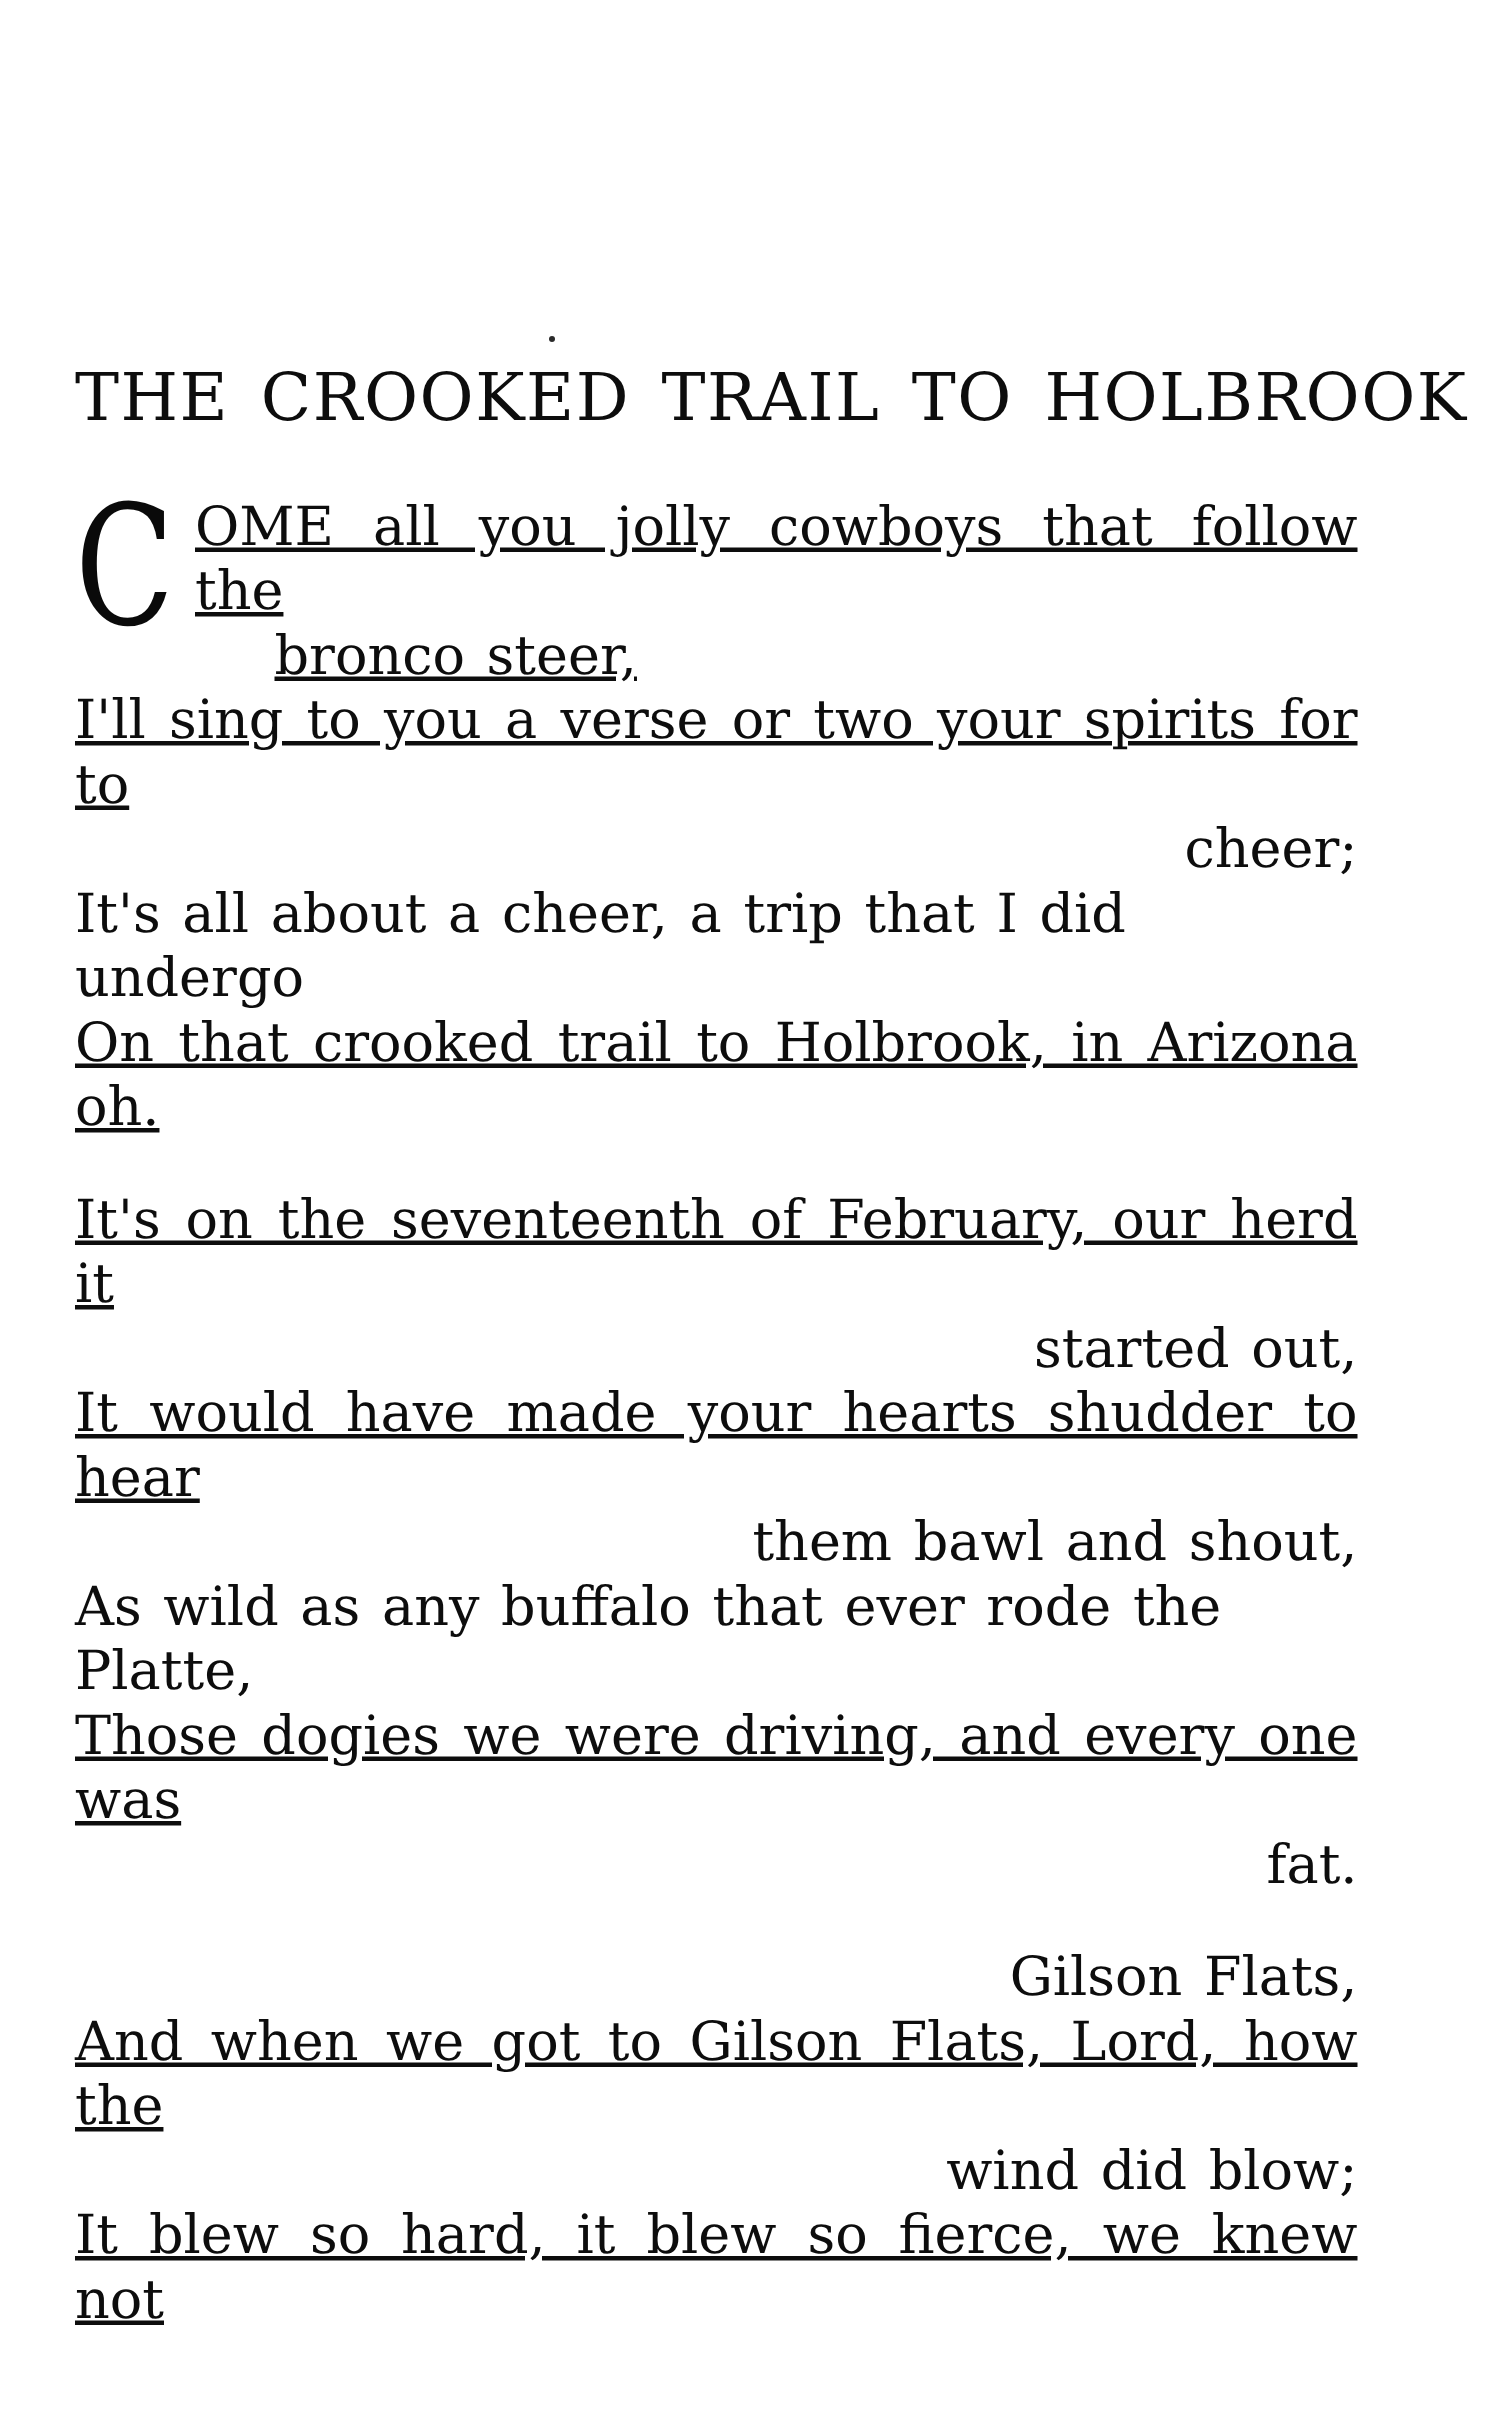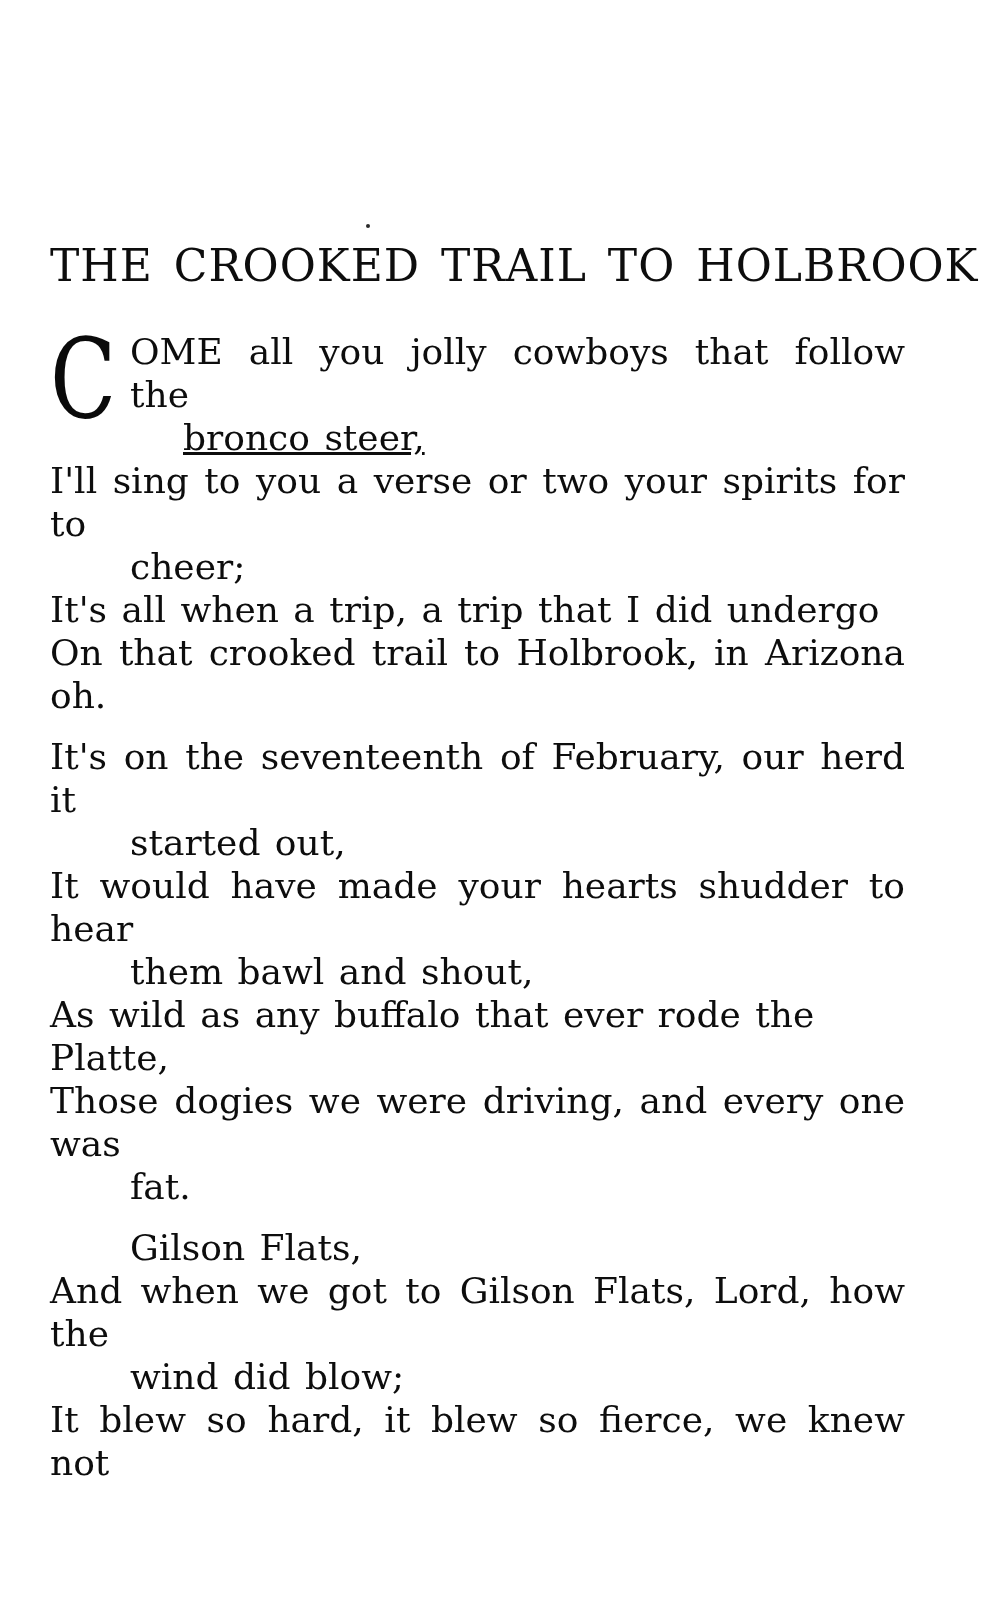--- a/index.html
+++ b/index.html
@@ -27,33 +27,35 @@
     line-height: 50px;
     font-weight: normal;
     letter-spacing: 1px;
     word-spacing: 6px;
     white-space: nowrap;
   }
   .poem {
     margin-top: 39px;
   }
   .stanza + .stanza {
-    margin-top: 18px;
+    margin-top: 32px;
   }
   .line {
     font-size: 36px;
     line-height: 43px;
     word-spacing: 3px;
   }
   .justify {
     text-align: justify;
     text-align-last: justify;
+    text-decoration: underline;
   }
   .hang {
     padding-left: 80px;
+    text-align: right;
   }
   .dc-first {
     padding-left: 80px;
   }
   .dc-hang {
     padding-left: 133px;
     text-decoration: underline;
   }
   .dropcap {
     position: absolute;
@@ -82,21 +84,21 @@
   <div class="speck"></div>
   <span class="dropcap">C</span>
   <div class="content">
     <div class="title">THE CROOKED TRAIL TO HOLBROOK</div>
     <div class="poem">
         <div class="stanza">
           <div class="line dc-first justify">OME all you jolly cowboys that follow the</div>
           <div class="line dc-hang">bronco steer,</div>
           <div class="line justify">I'll sing to you a verse or two your spirits for to</div>
           <div class="line hang">cheer;</div>
-          <div class="line flush">It's all when a trip, a trip that I did undergo</div>
+          <div class="line flush">It's all about a cheer, a trip that I did undergo</div>
           <div class="line justify">On that crooked trail to Holbrook, in Arizona oh.</div>
         </div>
         <div class="stanza">
           <div class="line justify">It's on the seventeenth of February, our herd it</div>
           <div class="line hang">started out,</div>
           <div class="line justify">It would have made your hearts shudder to hear</div>
           <div class="line hang">them bawl and shout,</div>
           <div class="line flush">As wild as any buffalo that ever rode the Platte,</div>
           <div class="line justify">Those dogies we were driving, and every one was</div>
           <div class="line hang">fat.</div>

